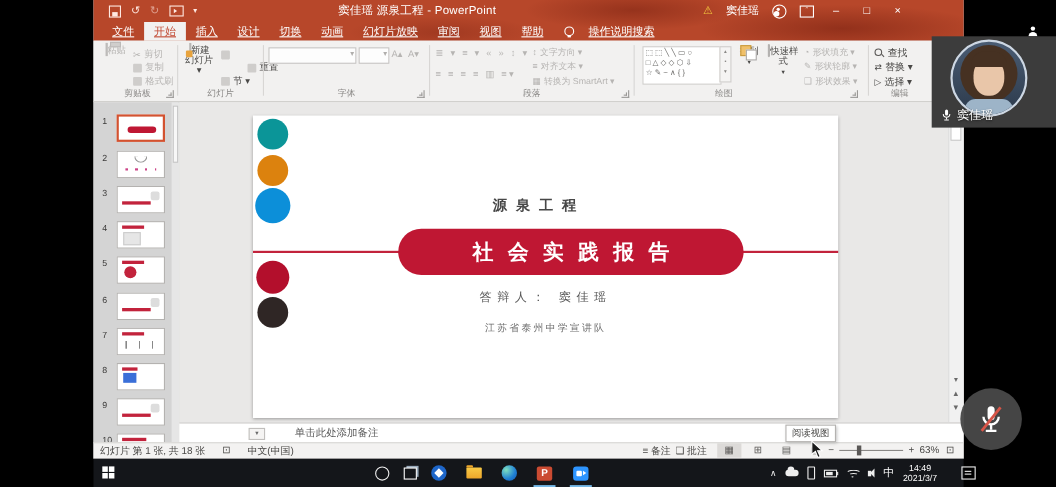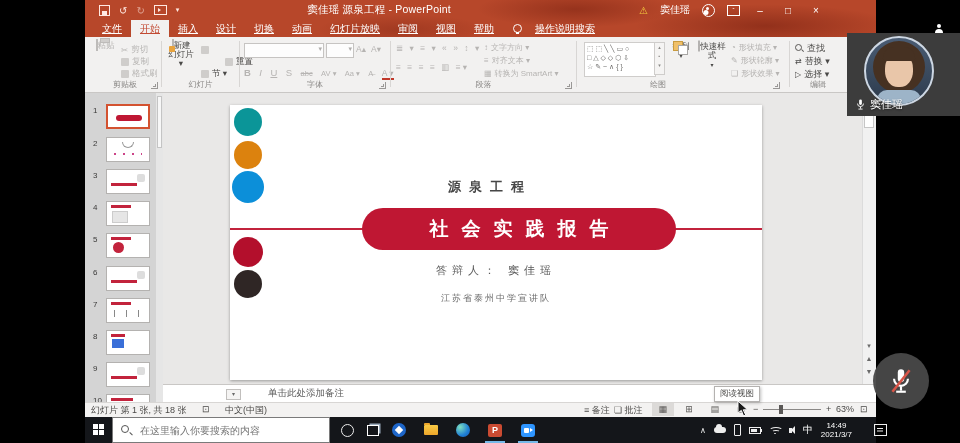--- a/index.html
+++ b/index.html
@@ -267,31 +267,20 @@
       </div>
     <div class="grplabel">幻灯片</div>
   </div>
   <div class="sep" style="left:239px;top:41px;"></div>
 
   <div class="abs" style="left:241px;top:40px;width:148px;height:52px;">
     <span class="combo" style="left:3px;top:3px;width:78px;position:absolute;"></span>
     <span class="combo" style="left:85px;top:3px;width:26px;position:absolute;"></span>
     <span class="abs dis" style="left:115px;top:4px;font-size:8.5px;">A▴</span>
     <span class="abs dis" style="left:130px;top:4px;font-size:8.5px;">A▾</span>
-    <div class="abs" style="left:3px;top:22px;white-space:nowrap;">
-      <span class="fbtn dis" style="font-weight:bold;">B</span>
-      <span class="fbtn dis" style="font-style:italic;">I</span>
-      <span class="fbtn dis" style="text-decoration:underline;">U</span>
-      <span class="fbtn dis">S</span>
-      <span class="fbtn dis" style="text-decoration:line-through;font-size:7.5px;">abc</span>
-      <span class="fbtn dis" style="font-size:7.5px;">AV ▾</span>
-      <span class="fbtn dis" style="font-size:7.5px;">Aa ▾</span>
-      <span class="fbtn dis" style="font-size:7.5px;">A̶</span>
-      <span class="fbtn" style="font-size:8.5px;color:#b6b4b2;border-bottom:2px solid #c0392b;">A ▾</span>
-    </div>
     <div class="grplabel">字体</div>
     <div class="launcher" style="right:3px;"></div>
   </div>
   <div class="sep" style="left:390px;top:41px;"></div>
 
   <div class="abs" style="left:392px;top:40px;width:183px;height:52px;">
     <div class="abs dis" style="left:4px;top:3px;font-size:8.5px;letter-spacing:2px;white-space:nowrap;">
       <span>≣ ▾</span>
       <span>≡ ▾</span>
       <span>«</span>
@@ -455,24 +444,20 @@
   <div class="abs tooltip">阅读视图</div>
 
   <div class="abs cursor" style="left:737px;top:400px;">
     <svg width="12" height="17" viewBox="0 0 12 17">
         <path d="M1 1 L1 13 L4.3 10.4 L6.6 16 L8.7 15 L6.3 9.8 L10.6 9.8 Z" fill="#1a1a1a" stroke="#fff" stroke-width="1"></path>
       </svg>
   </div>
 
   <div class="abs taskbar"></div>
   <div class="abs startbtn"></div>
-  <div class="abs searchbox">
-    <span class="smag"></span>
-    <input placeholder="在这里输入你要搜索的内容" style="">
-  </div>
   <div class="tbicon" style="left:334px;">
       <span class="cortana"></span>
     </div>
   <div class="tbicon" style="left:360px;">
       <span class="taskview"></span>
     </div>
   <div class="tbicon" style="left:386px;">
       <span class="bluapp"></span>
     </div>
   <div class="tbicon" style="left:418px;">

